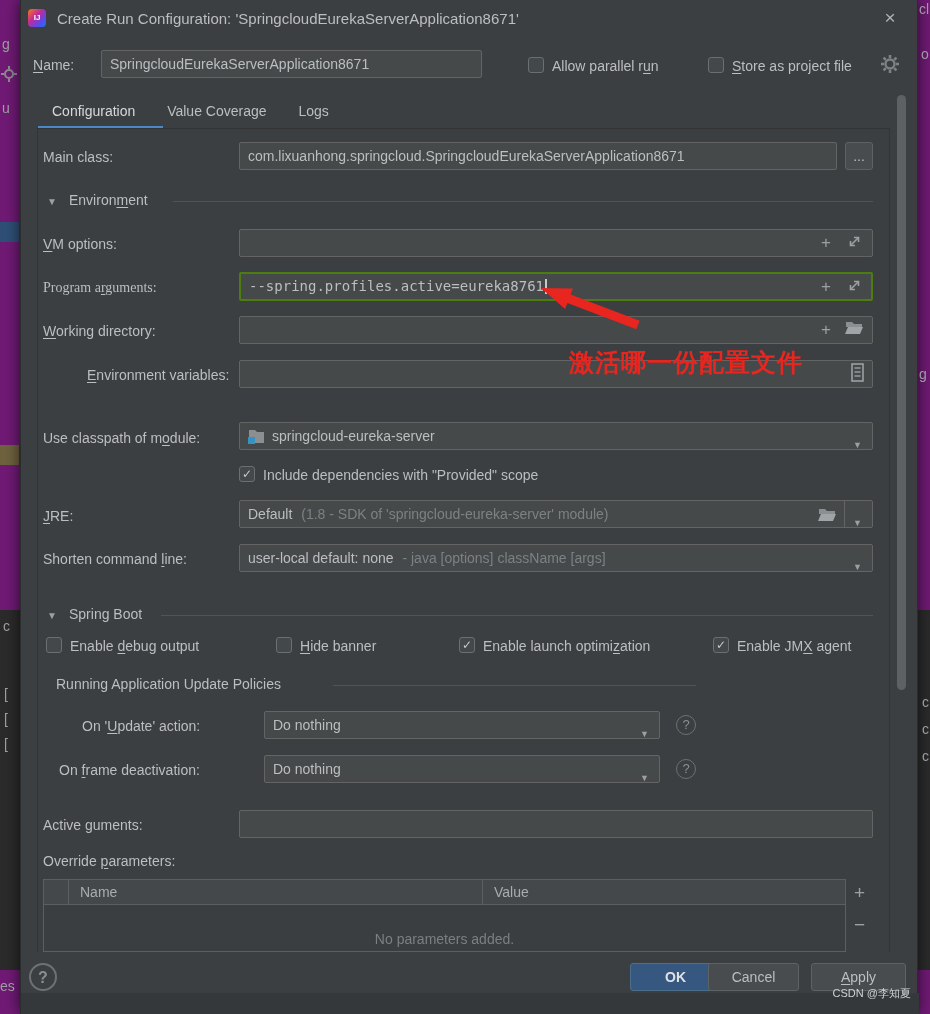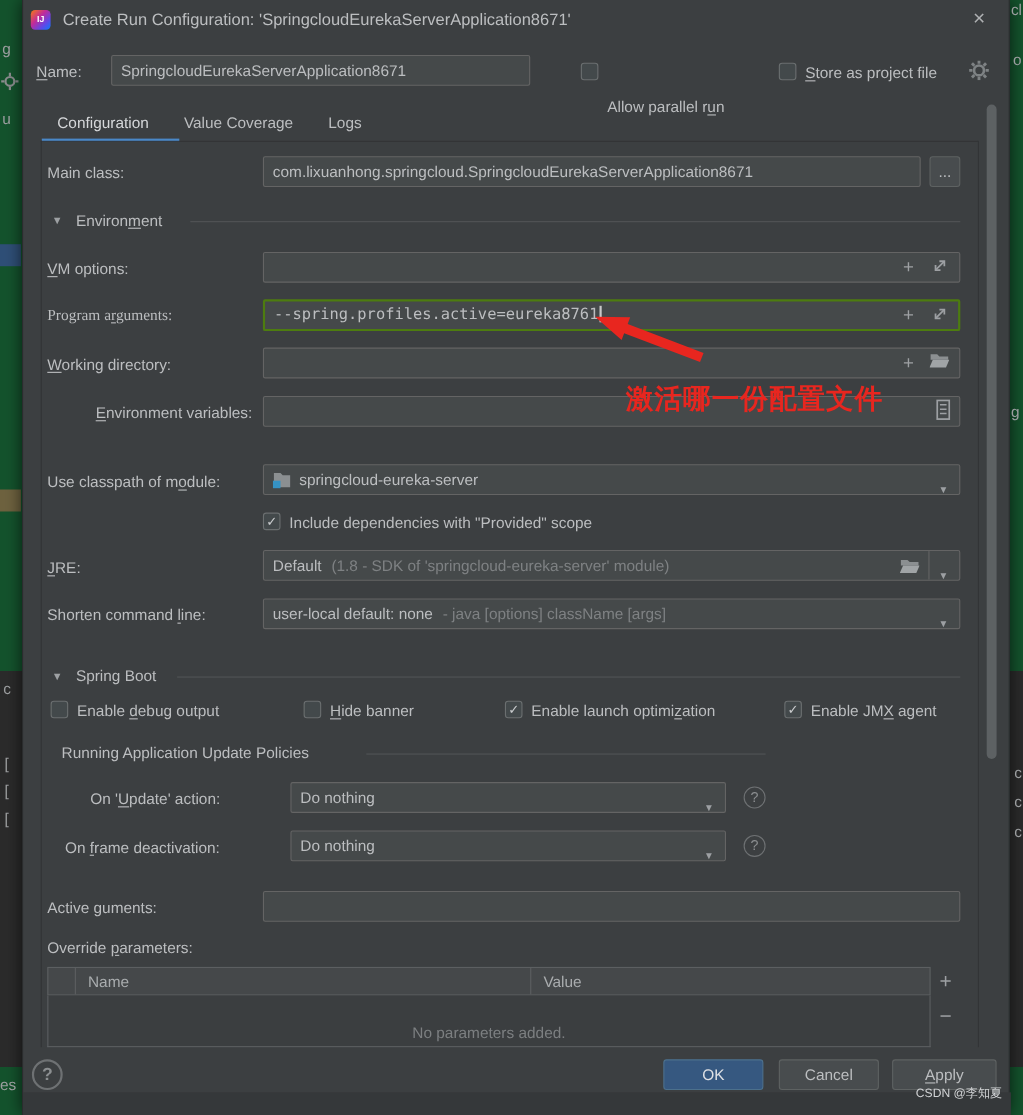--- a/index.html
+++ b/index.html
@@ -1,16 +1,16 @@
 <!DOCTYPE html>
 <html><head>
 <meta charset="utf-8">
 <style>
   html,body{margin:0;padding:0;background:#1e1f22;}
-  .stage{position:relative;width:930px;height:1014px;background:#14532d;overflow:hidden;
+  .stage{position:relative;width:930px;height:1014px;background:#701a75;overflow:hidden;
          font-family:"Liberation Sans","DejaVu Sans",sans-serif;color:#bcbec0;font-size:14px;}
   .abs{position:absolute;}
   .bgglyph{position:absolute;color:#9b9d9f;font-size:14px;}
   .dialog{position:absolute;left:20px;top:0;width:898px;height:1014px;background:#3c3f41;
           box-shadow:0 0 14px rgba(0,0,0,.65);border-left:1px solid #2a2c2d;border-right:1px solid #2a2c2d;box-sizing:border-box;}
   .lbl{position:absolute;color:#bcbec0;white-space:nowrap;}
   .lbl u,button u{text-decoration:underline;text-underline-offset:2px;}
   .field{position:absolute;height:28px;background:#45494a;border:1px solid #646464;border-radius:2px;
          box-sizing:border-box;line-height:26px;padding:0 8px;white-space:nowrap;overflow:hidden;}
   .field.focus{border:2px solid #4d7c0f;line-height:24px;}
@@ -21,21 +21,21 @@
   .hint{color:#7e8183;}
   .cb{position:absolute;width:16px;height:16px;background:#43494b;border:1px solid #6b6f70;border-radius:3px;
       box-sizing:border-box;text-align:center;line-height:14px;font-size:12px;color:#c9cbcd;}
   .sect-line{position:absolute;border-top:1px solid #515456;}
   .sect-arrow{position:absolute;font-size:10px;color:#9da0a3;}
   .tab{display:inline-block;padding:9px 14px 10px 14px;color:#bcbec0;cursor:default;}
   .tab.active{color:#d6d8da;}
   .btn{position:absolute;height:28px;border-radius:3px;border:1px solid #5e6262;background:#484c4e;
        color:#bcbec0;text-align:center;line-height:26px;box-sizing:border-box;font-size:14px;
        font-family:"Liberation Sans","DejaVu Sans",sans-serif;padding:0;}
-  .btn.primary{background:#365880;border-color:#4c708c;color:#dfe1e5;font-weight:normal;}
+  .btn.primary{background:#365880;border-color:#4c708c;color:#dfe1e5;font-weight:bold;margin-left:27px;}
   .helpcirc{position:absolute;width:20px;height:20px;border:1px solid #6e7173;border-radius:50%;
             color:#8c8f91;text-align:center;line-height:18px;font-size:13px;box-sizing:border-box;}
   .panel-border{position:absolute;background:#323436;}
   .thead{position:absolute;height:26px;background:#45484a;border:1px solid #5c5f61;box-sizing:border-box;line-height:24px;color:#a9acae;}
   .tbody{position:absolute;background:#3b3e40;border:1px solid #5c5f61;border-top:none;box-sizing:border-box;}
   .annot{position:absolute;font-weight:bold;font-size:25px;letter-spacing:1px;white-space:nowrap;}
   .wm{position:absolute;color:#d0d2d4;font-size:11px;white-space:nowrap;}
   .appicon{position:absolute;width:18px;height:18px;border-radius:4px;
            background:linear-gradient(135deg,#f97a12 0%,#c22a99 40%,#5f48e8 72%,#087cfa 100%);
            color:#fff;font-size:8px;font-weight:bold;text-align:center;line-height:18px;}
@@ -64,21 +64,21 @@
 
   <div class="dialog">
 
     <div class="appicon" style="left:7px;top:9px;">IJ</div>
     <div class="lbl" style="left:36px;top:10px;font-size:15px;color:#bcbec0;">Create Run Configuration: 'SpringcloudEurekaServerApplication8671'</div>
     <div class="abs" style="left:856px;top:5px;width:26px;height:26px;text-align:center;line-height:26px;font-size:19px;color:#afb1b3;">×</div>
 
     <div class="lbl" style="left:12px;top:57px;"><u>N</u>ame:</div>
     <div class="field" style="left:80px;top:50px;width:381px;"><span>SpringcloudEurekaServerApplication8671</span></div>
     <span class="cb" style="left:507px;top:57px;"></span>
-    <div class="lbl" style="left:531px;top:58px;margin-top:31px;">Allow parallel r<u>u</u>n</div>
+    <div class="lbl" style="left:531px;top:58px;">Allow parallel r<u>u</u>n</div>
     <span class="cb" style="left:687px;top:57px;"></span>
     <div class="lbl" style="left:711px;top:58px;"><u>S</u>tore as project file</div>
     <span class="abs" style="left:860px;top:55px;">
       <svg width="18" height="18" viewBox="0 0 18 18">
           <circle cx="9" cy="9" r="4.5" fill="none" stroke="#7e8284" stroke-width="2.4"></circle>
           <g stroke="#7e8284" stroke-width="2.6">
             <line x1="9" y1="0" x2="9" y2="3"></line>
             <line x1="9" y1="15" x2="9" y2="18"></line>
             <line x1="0" y1="9" x2="3" y2="9"></line>
             <line x1="15" y1="9" x2="18" y2="9"></line>

